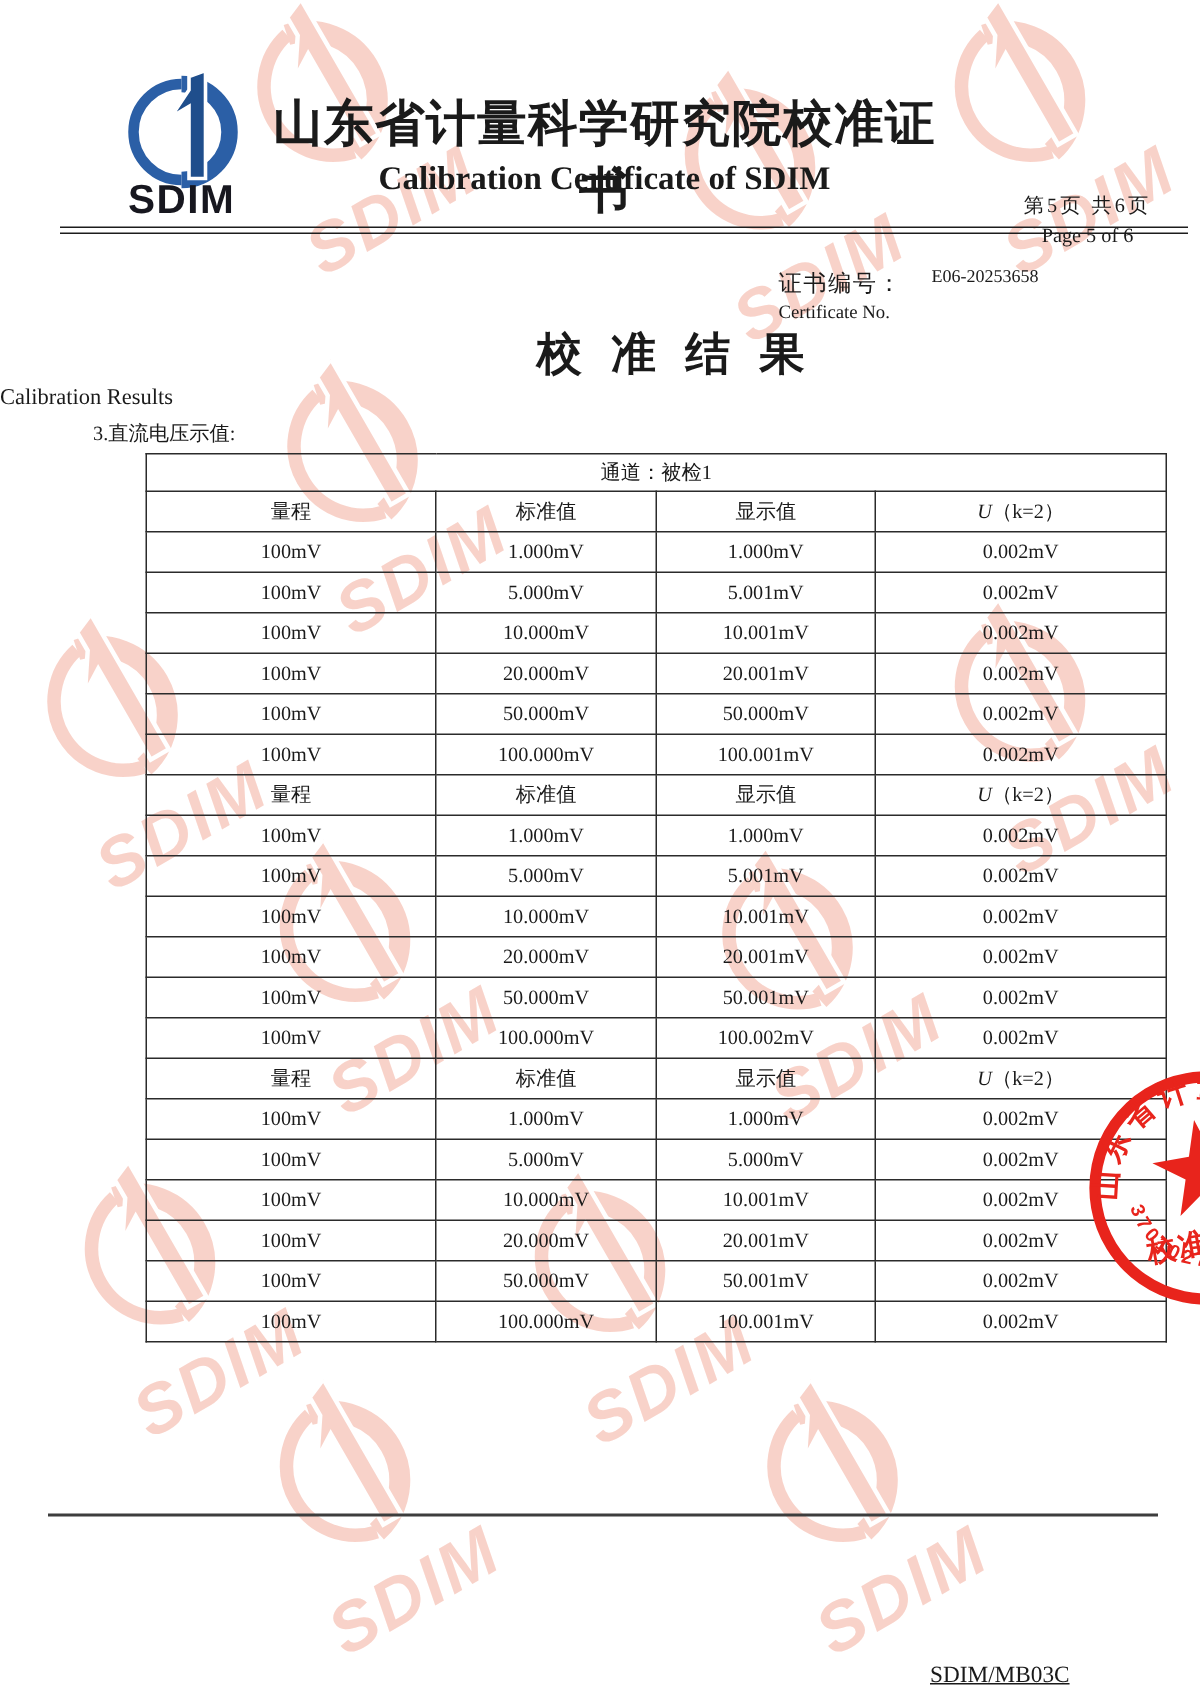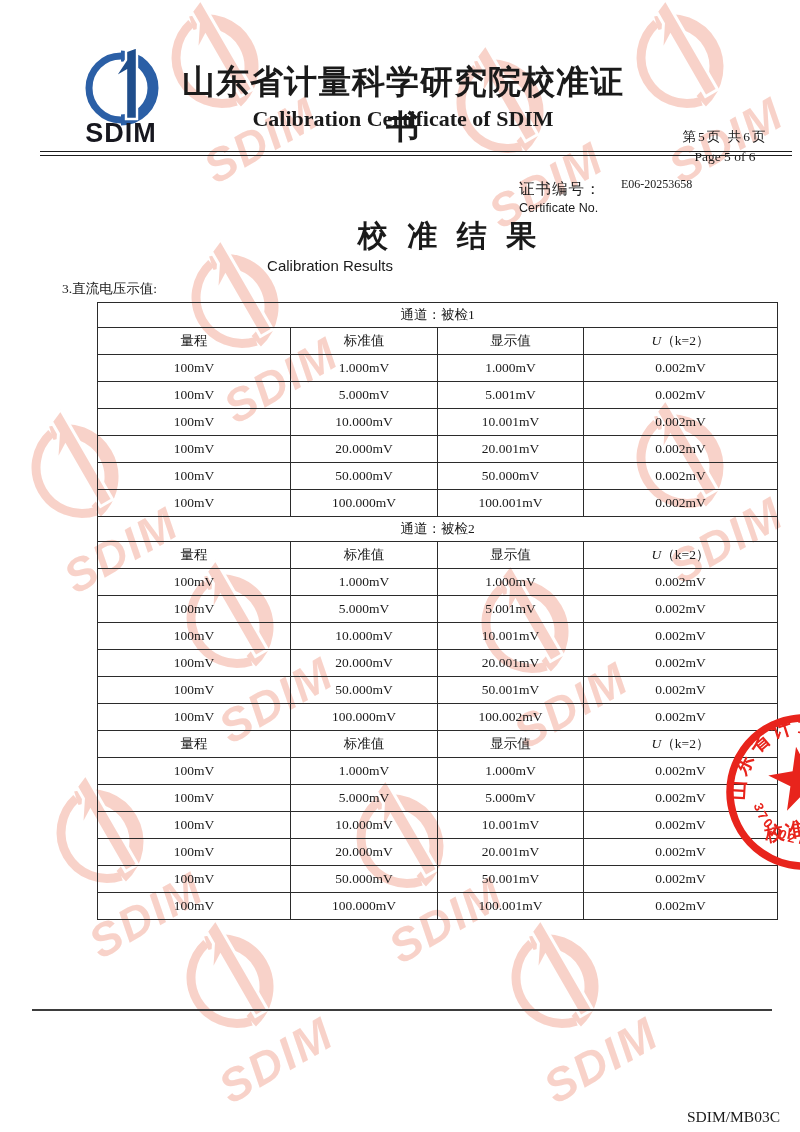--- a/index.html
+++ b/index.html
@@ -19,41 +19,41 @@
     font-family:Liberation Serif, serif;font-size:22px;font-weight:700;text-align:center;}
   .page-info{position:absolute;left:660px;top:100px;width:130px;z-index:2;text-align:center;margin-top:28px;}
   .page-info .cn{font-size:13.5px;letter-spacing:2px;}
   .page-info .en{font-size:13.5px;margin-top:3px;}
   .rule-double{position:absolute;left:40px;top:151px;width:752px;height:3px;z-index:2;
     border-top:1.5px solid #1c1c1c;border-bottom:1.5px solid #1c1c1c;}
   
   .cert-label{position:absolute;left:519px;top:179px;font-size:15.5px;z-index:2;letter-spacing:1px;}
   .cert-value{position:absolute;left:606px;top:177px;font-size:12px;z-index:2;margin-left:15px;}
   .cert-en{position:absolute;left:519px;top:201px;z-index:2;
-    font-family:Liberation Sans, sans-serif;font-size:12.5px;}
+    font-family:Liberation Serif, serif;font-size:12.5px;}
   
   .results-cn{position:absolute;left:0;top:216px;width:800px;text-align:center;z-index:2;
     font-family:"Liberation Sans","DejaVu Sans",sans-serif;font-size:30px;font-weight:700;
     letter-spacing:.65em;text-indent:.65em;padding-left:47px;}
-  .results-en{position:absolute;left:0;top:257px;width:660px;text-align:center;z-index:2;
-    font-family:Liberation Sans, sans-serif;font-size:15px;}
+  .results-en{position:absolute;left:0;top:257px;width:660px;z-index:2;
+    font-family:Liberation Serif, serif;font-size:15px;}
   .section-label{position:absolute;left:62px;top:280px;font-size:13.5px;z-index:2;}
   
   table.cal{position:absolute;left:65px;top:302px;width:680px;z-index:2;
     border-collapse:collapse;table-layout:fixed;background:transparent;margin-left:32px;}
   table.cal td,table.cal th{border:1.5px solid #2b2b2b;font-weight:400;
     font-size:13.5px;text-align:center;padding:0;height:26px;background:transparent;}
   table.cal tr.channel td{height:24px;}
   table.cal .ital{font-style:italic;}
   
   .seal{position:absolute;left:694px;top:662px;z-index:6;}
   
   .rule-footer{position:absolute;left:32px;top:1009px;width:740px;border-top:2px solid #3d3d3d;z-index:2;}
   .footnotes{position:absolute;left:66px;top:1023px;z-index:2;font-size:14px;line-height:22px;}
-  .form-code{position:absolute;left:620px;top:1108px;width:160px;text-align:right;z-index:2;font-size:15.5px;}
+  .form-code{position:absolute;left:620px;top:1108px;width:160px;text-align:left;z-index:2;font-size:15.5px;text-decoration:underline;}
 </style>
 </head>
 <body>
 
 <div class="page">
 
   <svg width="0" height="0" style="position:absolute">
     <defs>
       <g id="wm-glyph">
         <path d="M 78 16 A 46 46 0 0 0 78 106" fill="none" stroke="#f2a795" stroke-width="9"></path>
@@ -174,23 +174,20 @@
         <td>50.000mV</td>
         <td>0.002mV</td>
         </tr>
       <tr>
         <td>100mV</td>
         <td>100.000mV</td>
         <td>100.001mV</td>
         <td>0.002mV</td>
         </tr>
 
-      <tr class="channel">
-        <td colspan="4">通道：被检2</td>
-        </tr>
       <tr>
         <th>量程</th>
         <th>标准值</th>
         <th>显示值</th>
         <th><span class="ital">U</span><span>（k=2）</span></th>
         </tr>
       <tr>
         <td>100mV</td>
         <td>1.000mV</td>
         <td>1.000mV</td>

